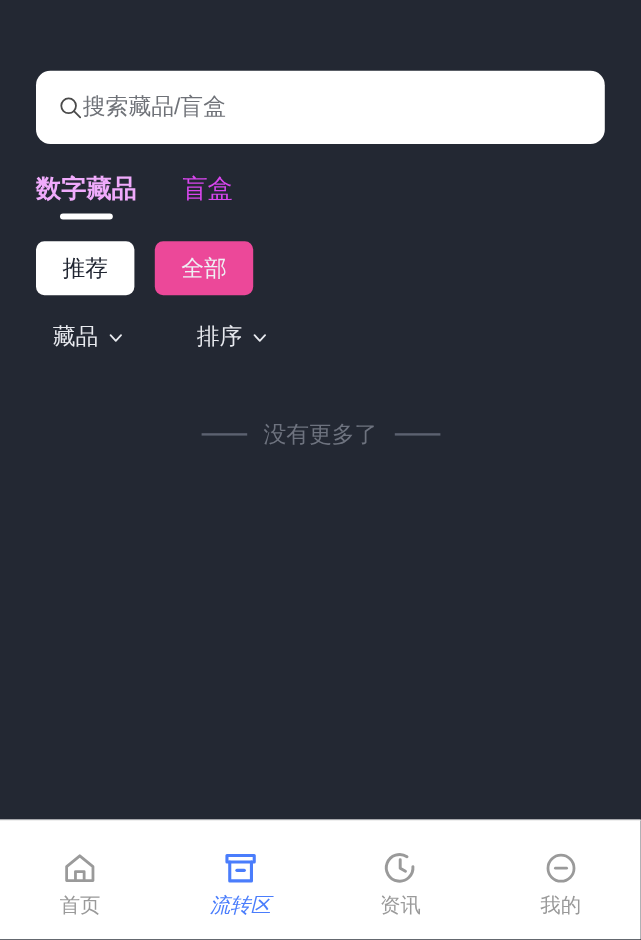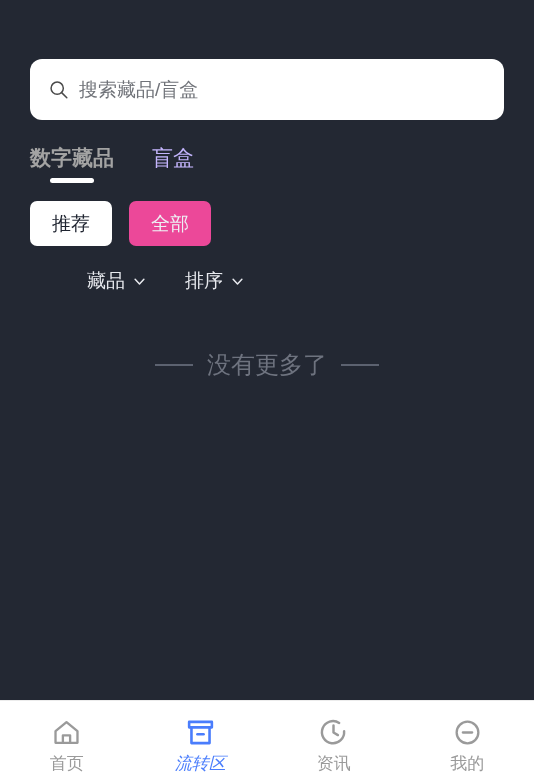--- a/index.html
+++ b/index.html
@@ -36,21 +36,20 @@
     padding: 0 30px;
   }
 
   .search-box {
     height: 61px;
     background: #ffffff;
     border-radius: 12px;
     display: flex;
     align-items: center;
     padding: 0 0 0 18px;
-    gap: 10px;
   }
 
   .search-icon {
     width: 21px;
     height: 21px;
     flex: 0 0 auto;
     display: block;
     color: #4a4a4a;
   }
 
@@ -79,28 +78,28 @@
   }
 
   .tab {
     position: relative;
     padding-bottom: 13px;
     cursor: pointer;
   }
 
   .tab-label {
     font-size: 21px;
-    color: #c4b5fd;
+    color: #d946ef;
     display: block;
     line-height: 1.15;
     white-space: nowrap;
   }
 
   .tab.active .tab-label {
-    color: #a3a3a3;
+    color: #f0abfc;
     font-weight: bold;
   }
 
   .tab-underline {
     position: absolute;
     left: 50%;
     transform: translateX(-50%);
     bottom: 0;
     width: 44px;
     height: 5px;
@@ -135,23 +134,22 @@
   .chip.selected {
     background: #ffffff;
     color: #1f2430;
     text-align: right;
   }
 
   
   .filters {
     display: flex;
     align-items: center;
-    gap: 38px;
+    gap: 60px;
     padding: 22px 30px 0 44px;
-    margin-left: 43px;
   }
 
   .filter {
     display: flex;
     align-items: center;
     gap: 7px;
     cursor: pointer;
   }
 
   .filter-label {
@@ -178,29 +176,29 @@
   }
 
   .empty-dash {
     width: 38px;
     height: 2px;
     background: #5c6270;
     display: block;
   }
 
   .empty-text {
-    font-size: 24px;
+    font-size: 19px;
     color: #6e737f;
     white-space: nowrap;
   }
 
   
   .bottom-nav {
     flex: 0 0 auto;
-    height: 83px;
+    height: 100px;
     background: #ffffff;
     display: flex;
     align-items: stretch;
     border-top: 1px solid #ececec;
   }
 
   .nav-item {
     flex: 1 1 0;
     display: flex;
     flex-direction: column;

